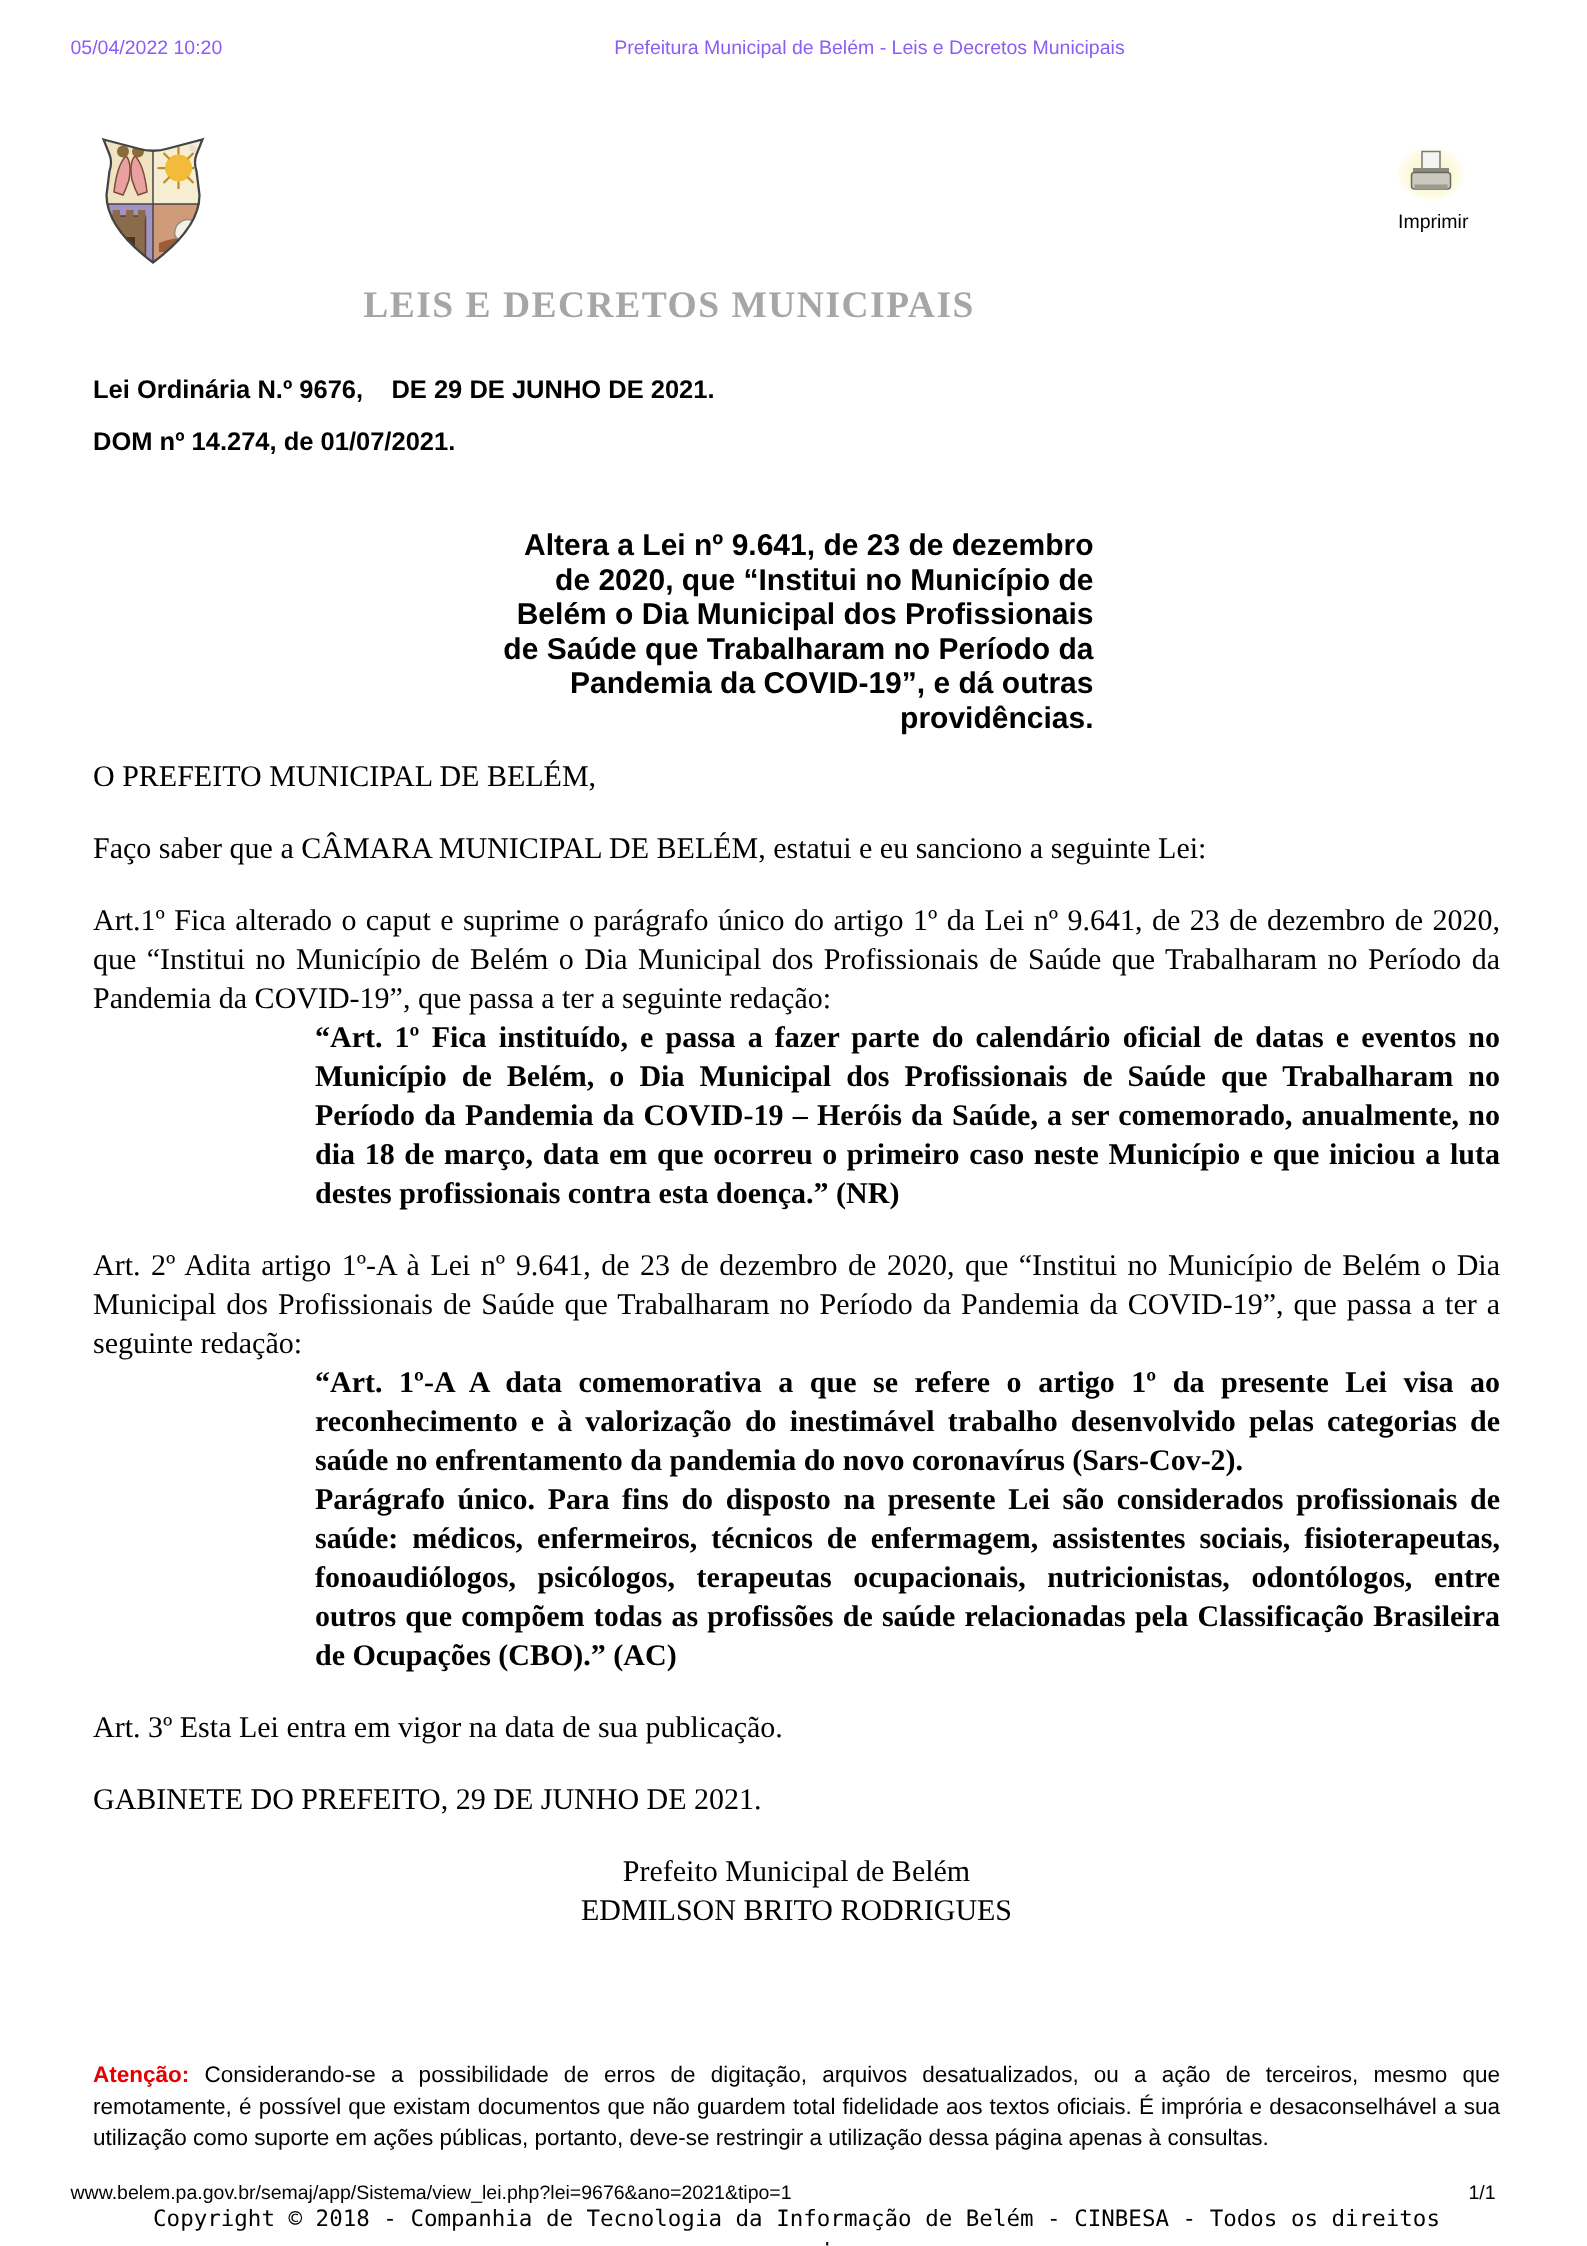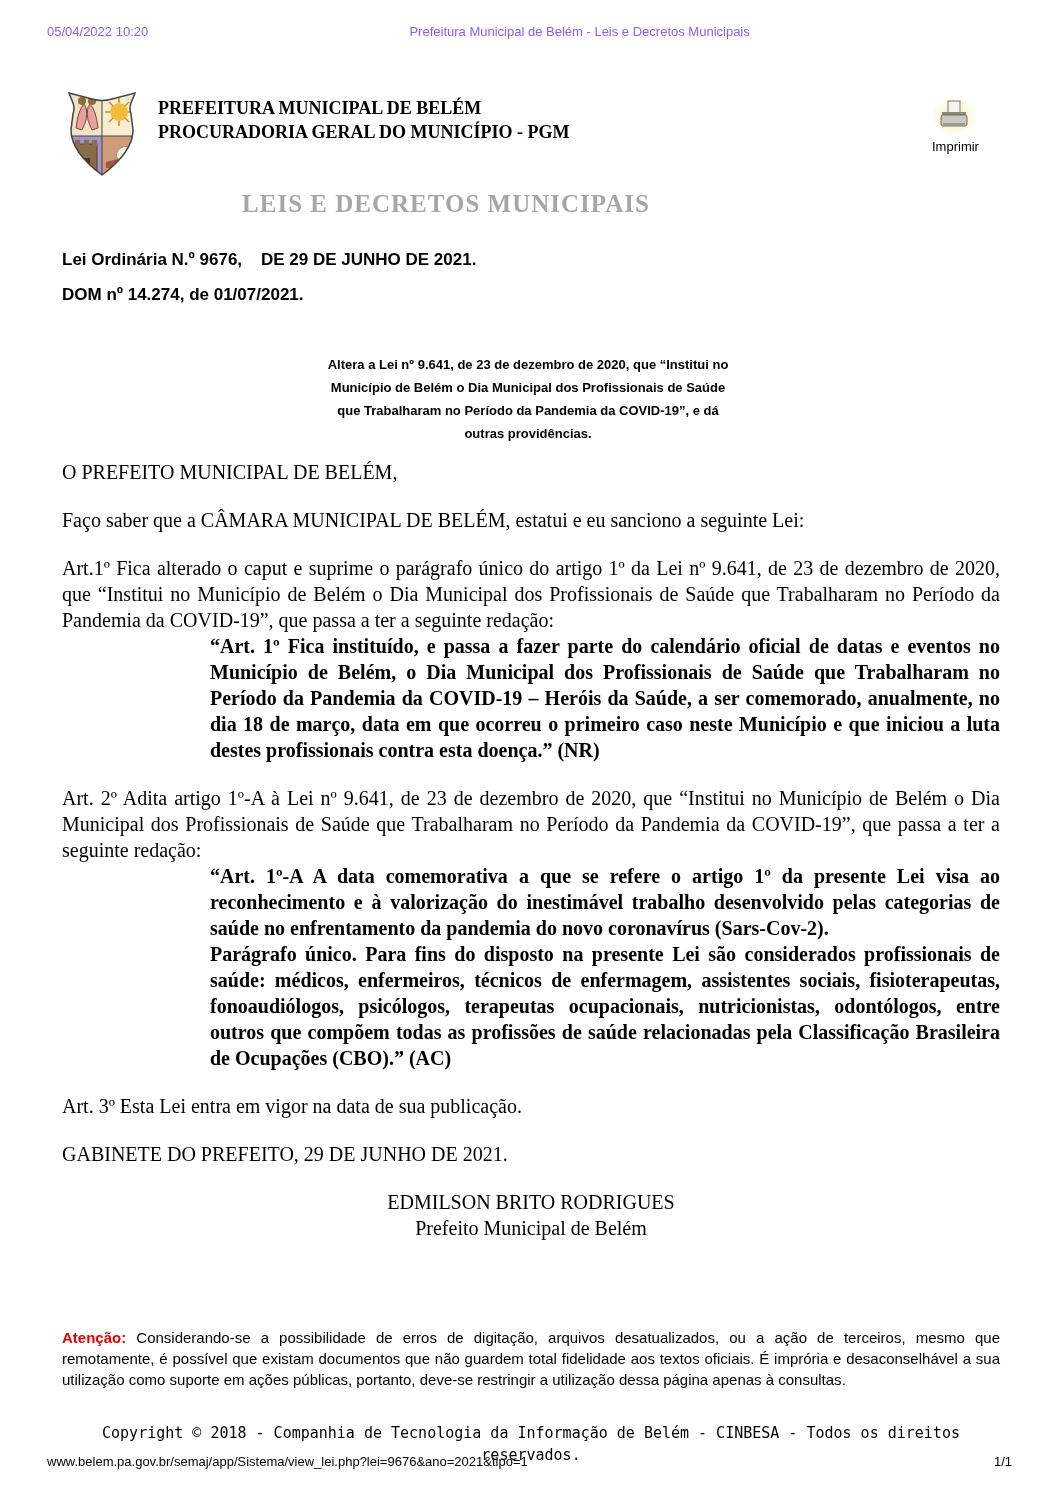--- a/index.html
+++ b/index.html
@@ -8,21 +8,21 @@
 
   
   .print-header {
     position: absolute; top: 24px; left: 47px; right: 47px;
     display: flex; align-items: flex-end;
     font-family: "Liberation Sans", sans-serif; font-size: 13px; color: #8b5cf6;
   }
   .print-header .ts { white-space: nowrap; }
   .print-header .ttl { flex: 1; text-align: center; }
   .print-footer {
-    position: absolute; bottom: 28px; left: 47px; right: 46px;
+    position: absolute; bottom: 28px; left: 47px; right: 61px;
     display: flex; justify-content: space-between; align-items: baseline;
     font-family: "Liberation Sans", sans-serif; font-size: 13px; color: #000;
   }
 
   .content { position: relative; margin: 0 58px 0 62px; padding-top: 90px; }
 
   
   .org-header { position: relative; display: flex; align-items: flex-start; }
   .logo-box { width: 80px; height: 88px; flex: 0 0 auto; }
   .org-text { margin-left: 16px; padding-top: 6px;
@@ -37,21 +37,21 @@
     font-family: "Liberation Serif", serif; font-weight: bold; font-size: 25px;
     letter-spacing: 1px; color: #a6a6a6; }
 
   .law-number { margin-top: 32px; font-family: "Liberation Sans", sans-serif;
     font-weight: bold; font-size: 17px; white-space: pre-wrap; }
   .dom-line   { margin-top: 15px; font-family: "Liberation Sans", sans-serif;
     font-weight: bold; font-size: 17px; }
 
   .ementa { margin-top: 48px; margin-left: 265px; width: 402px;
     font-family: "Liberation Sans", sans-serif; font-weight: bold;
-    font-size: 13px; line-height: 23px; text-align: center; }
+    font-size: 20px; line-height: 23px; text-align: right; }
 
   .body-par { font-size: 20px; line-height: 26px; text-align: justify; }
   .preamble-1 { margin-top: 14px; }
   .preamble-2 { margin-top: 22px; }
   .article    { margin-top: 22px; }
   .quote-block { margin-top: 0px; margin-left: 148px; font-weight: bold;
     font-size: 20px; line-height: 26px; text-align: justify; font-family: Liberation Serif, serif; }
   .art3 { margin-top: 22px; }
   .gabinete { margin-top: 22px; }
   .signature { margin-top: 22px; text-align: center; font-size: 20px; line-height: 26px; }
@@ -114,24 +114,20 @@
 
           <path d="M44 78 L76 78 L76 70 Q60 66 44 72 Z" fill="#9c5c38"></path>
           <path d="M56 60 Q62 54 68 58 Q72 60 70 66 Q66 72 58 70 Q52 68 56 60 Z" fill="#f2efe6" stroke="#9a8a7a" stroke-width="1"></path>
           <path d="M66 56 Q70 52 72 56 L70 60 Z" fill="#f2efe6"></path>
         </g>
         <path d="M7 3 L30 9 Q40 12 50 9 L73 3 L69 13 Q67 18 69 24 L71 40 Q71 62 40 85 Q9 62 9 40 L11 24 Q13 18 11 13 Z" fill="none" stroke="#444" stroke-width="1.5"></path>
         <line x1="40" y1="11" x2="40" y2="85" stroke="#444" stroke-width="1"></line>
         <line x1="10" y1="46" x2="71" y2="46" stroke="#444" stroke-width="1"></line>
       </svg>
     </div>
-    <div class="org-text">
-      <div>PREFEITURA MUNICIPAL DE BELÉM</div>
-      <div>PROCURADORIA GERAL DO MUNICÍPIO - PGM</div>
-    </div>
     <div class="print-btn">
       <span class="glow">
         <svg width="44" height="36" viewBox="0 0 44 36">
           <rect x="16" y="3" width="12" height="13" fill="#f4f4f0" stroke="#777" stroke-width="1"></rect>
           <rect x="10" y="14" width="24" height="5" fill="#8a8a82"></rect>
           <rect x="9" y="17" width="26" height="11" rx="2" fill="#c9c9c0" stroke="#6a6a62" stroke-width="1"></rect>
           <rect x="11" y="25" width="22" height="3" fill="#9a9a90"></rect>
         </svg>
       </span>
       <div class="lbl">Imprimir</div>
@@ -154,22 +150,22 @@
   <p class="body-par article">Art. 2º Adita artigo 1º-A à Lei nº 9.641, de 23 de dezembro de 2020, que “Institui no Município de Belém o Dia Municipal dos Profissionais de Saúde que Trabalharam no Período da Pandemia da COVID-19”, que passa a ter a seguinte redação:</p>
   <div class="quote-block">
     <p>“Art. 1º-A A data comemorativa a que se refere o artigo 1º da presente Lei visa ao reconhecimento e à valorização do inestimável trabalho desenvolvido pelas categorias de saúde no enfrentamento da pandemia do novo coronavírus (Sars-Cov-2).</p>
     <p>Parágrafo único. Para fins do disposto na presente Lei são considerados profissionais de saúde: médicos, enfermeiros, técnicos de enfermagem, assistentes sociais, fisioterapeutas, fonoaudiólogos, psicólogos, terapeutas ocupacionais, nutricionistas, odontólogos, entre outros que compõem todas as profissões de saúde relacionadas pela Classificação Brasileira de Ocupações (CBO).” (AC)</p>
   </div>
 
   <p class="body-par art3">Art. 3º Esta Lei entra em vigor na data de sua publicação.</p>
   <p class="body-par gabinete">GABINETE DO PREFEITO, 29 DE JUNHO DE 2021.</p>
 
   <div class="signature">
+    <div>Prefeito Municipal de Belém</div>
     <div>EDMILSON BRITO RODRIGUES</div>
-    <div>Prefeito Municipal de Belém</div>
   </div>
 
   <p class="attention"><span class="red">Atenção:</span><span> Considerando-se a possibilidade de erros de digitação, arquivos desatualizados, ou a ação de terceiros, mesmo que remotamente, é possível que existam documentos que não guardem total fidelidade aos textos oficiais. É imprória e desaconselhável a sua utilização como suporte em ações públicas, portanto, deve-se restringir a utilização dessa página apenas à </span><span class="bold">consultas</span><span>.</span></p>
 
   <div class="copyright">Copyright © 2018 - Companhia de Tecnologia da Informação de Belém - CINBESA - Todos os direitos reservados.</div>
 
 </div>
 
 <div class="print-footer">
   <span>www.belem.pa.gov.br/semaj/app/Sistema/view_lei.php?lei=9676&amp;ano=2021&amp;tipo=1</span>

